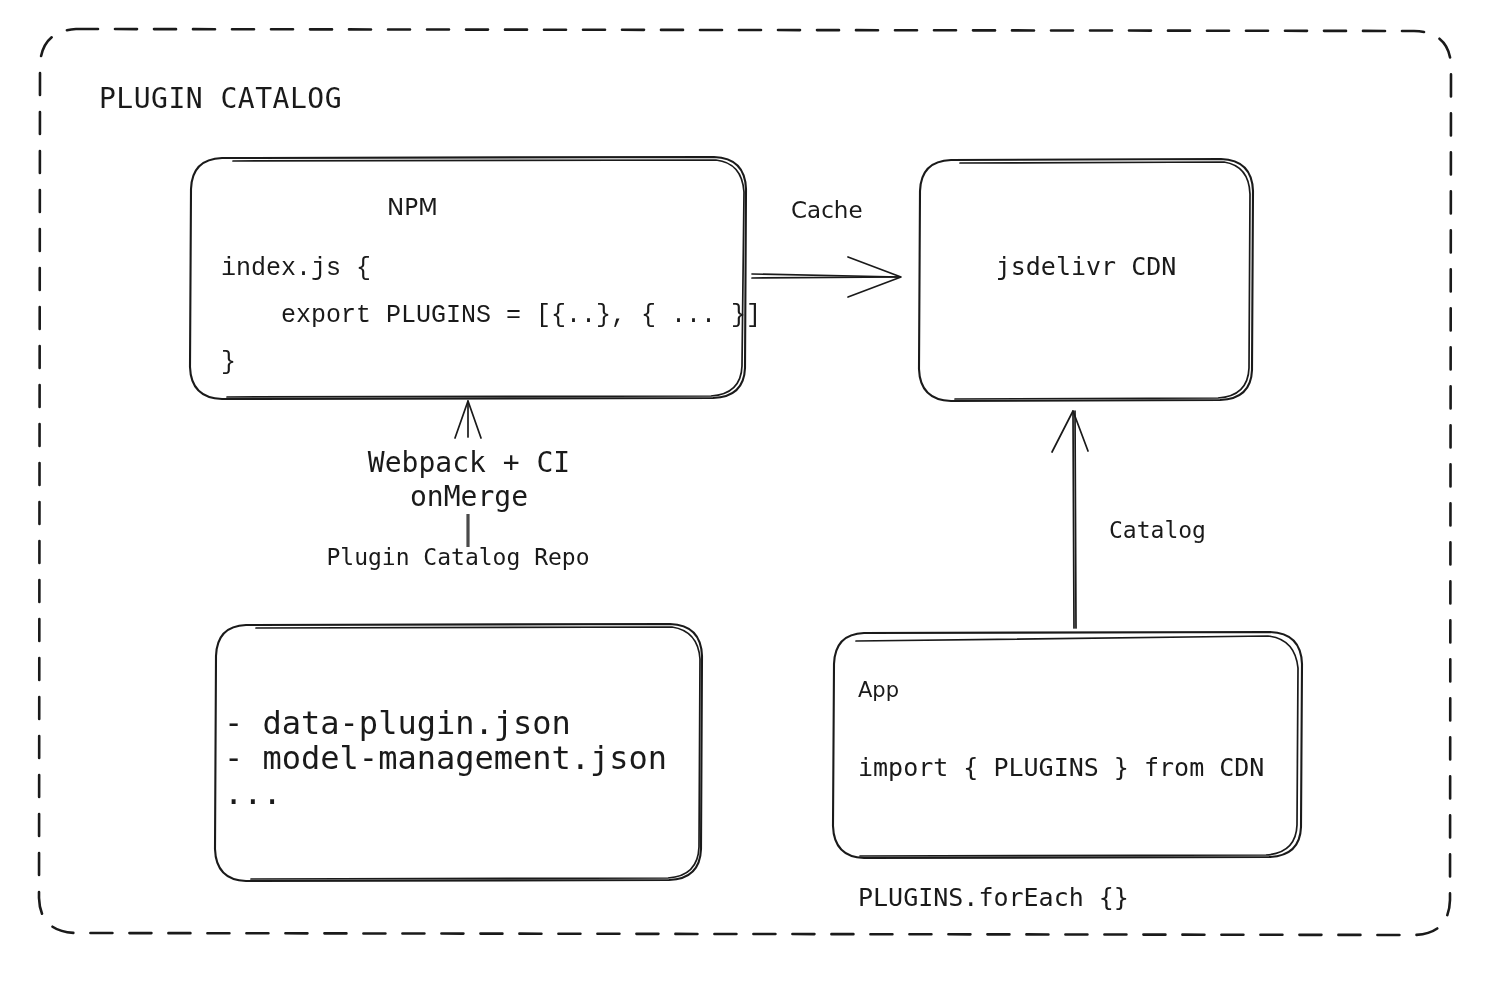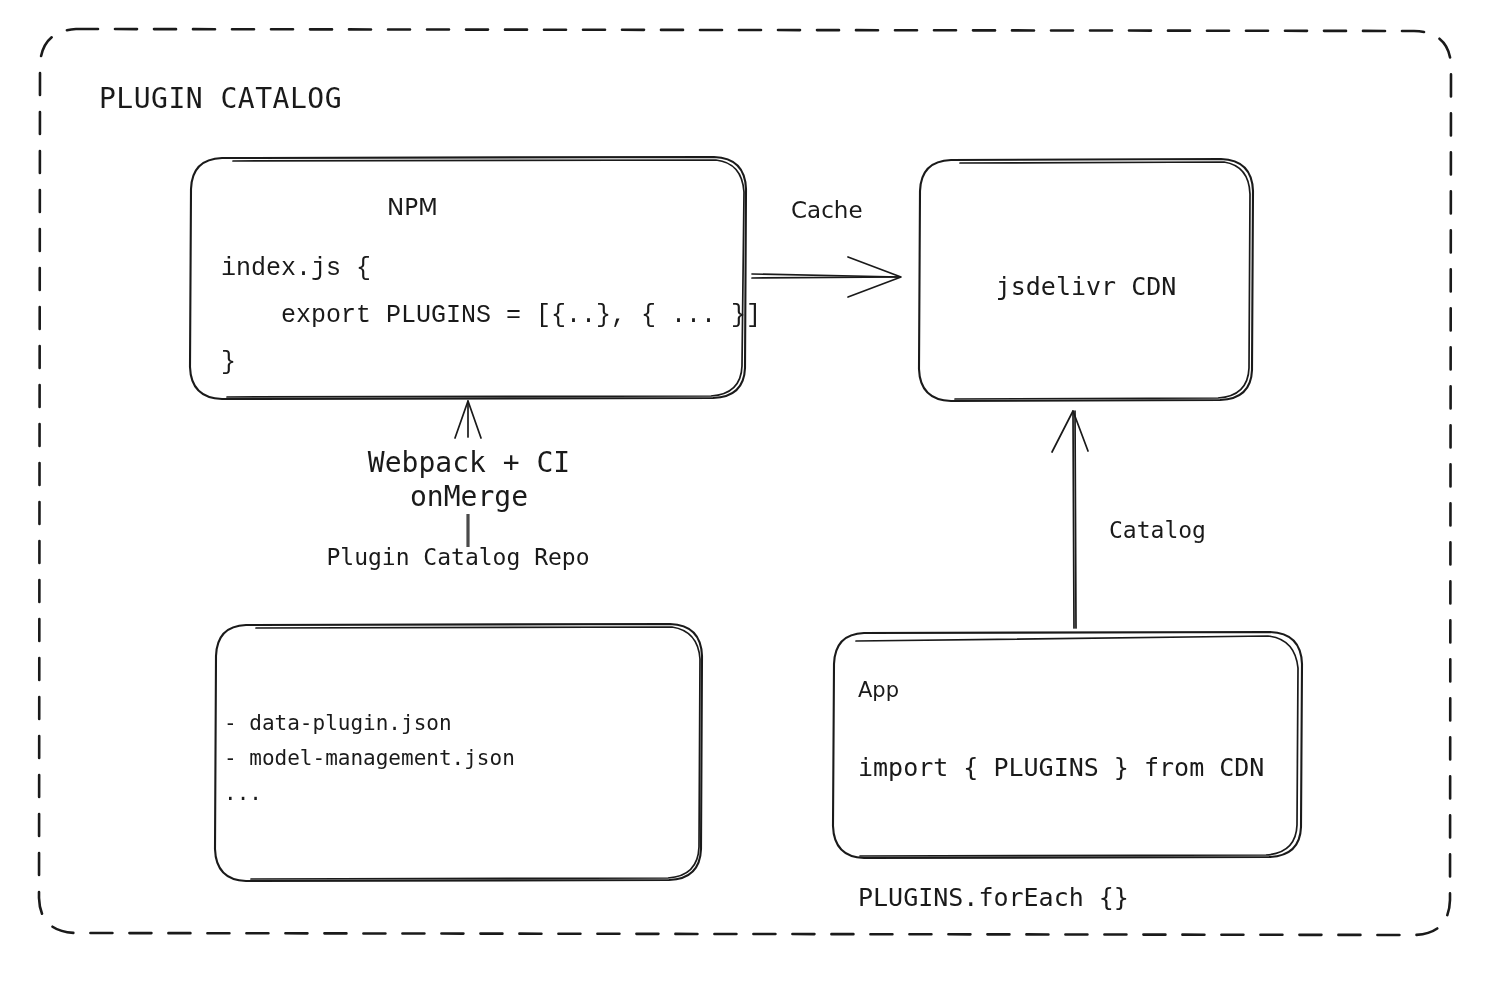--- a/index.html
+++ b/index.html
@@ -72,21 +72,21 @@
   }
   .npm-code {
     left: 221px;
     top: 245px;
     font-size: 25px;
     line-height: 47px;
     font-family: Liberation Mono, monospace;
   }
   .cdn-title {
     left: 920px;
-    top: 272px;
+    top: 252px;
     width: 332px;
     text-align: center;
     font-size: 25px;
   }
   .cache-label {
     left: 791px;
     top: 197px;
     font-size: 23px;
   }
   .webpack-label {
@@ -100,21 +100,21 @@
   .repo-title {
     left: 215px;
     top: 544px;
     width: 486px;
     text-align: center;
     font-size: 23px;
   }
   .repo-list {
     left: 224px;
     top: 706px;
-    font-size: 21px;
+    font-size: 32px;
     line-height: 35px;
   }
   .app-title {
     left: 858px;
     top: 678px;
     font-size: 21px;
   }
   .app-code {
     left: 858px;
     top: 735px;

